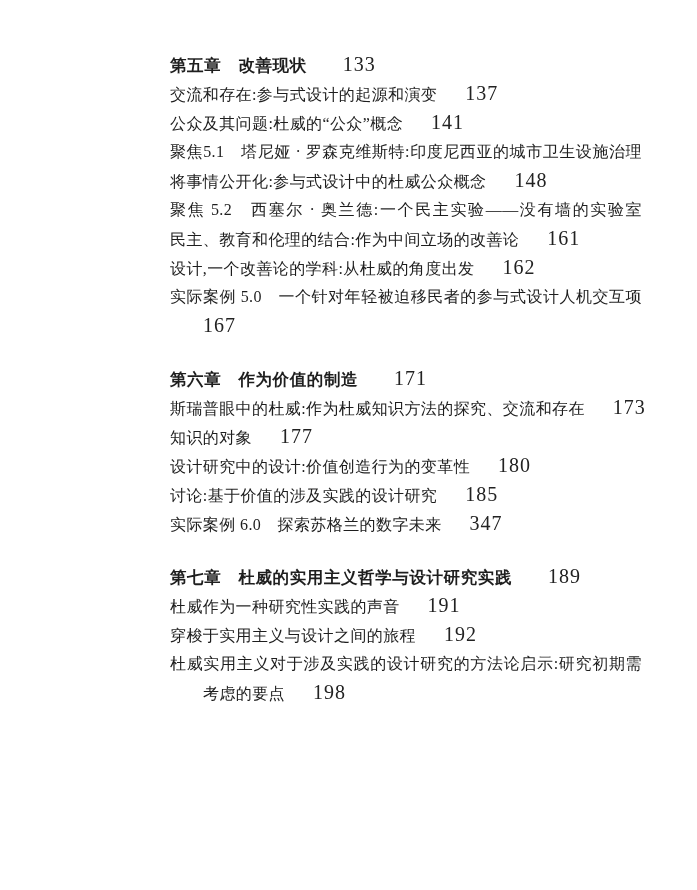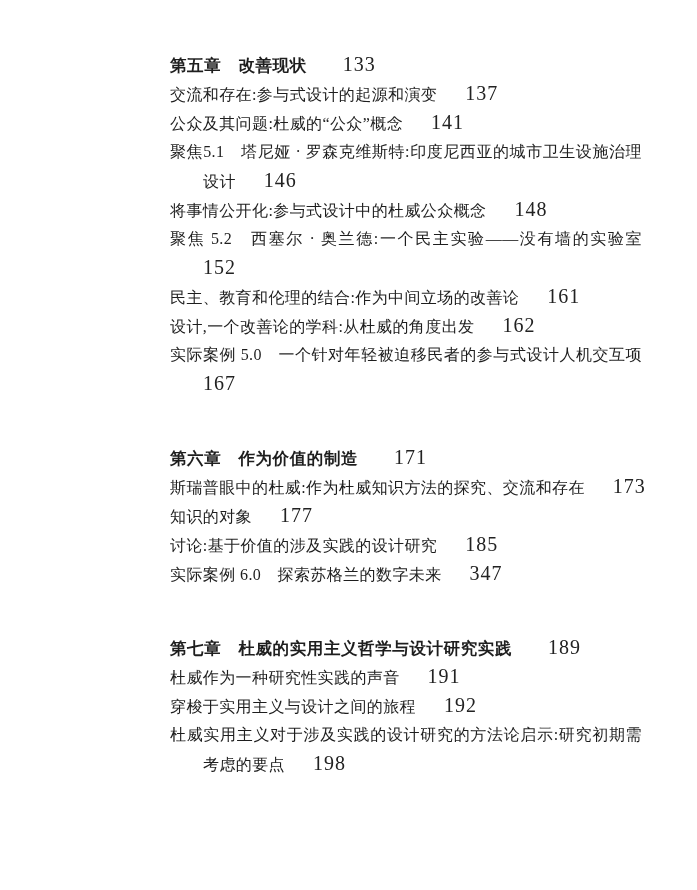--- a/index.html
+++ b/index.html
@@ -13,21 +13,21 @@
     overflow: hidden;
     font-family: "Liberation Serif", "DejaVu Serif", serif;
     color: #1e1e1e;
   }
   .toc {
     box-sizing: content-box;
     padding: 50px 0 0 170px;
     width: 472px;
   }
   .toc-section + .toc-section {
-    margin-top: 45px; 
+    margin-top: 24px; 
   }
   .line {
     height: 29px;
     line-height: 29px;
     font-size: 16px;
     letter-spacing: 0.4px;
     white-space: nowrap;
   }
   .line.heading {
     font-family: "Liberation Sans", "DejaVu Sans", sans-serif;
@@ -63,33 +63,32 @@
 </head>
 <body>
 
 <main class="toc">
   <div id="toc-root">
       <section class="toc-section">
         <div class="line heading"><span>第五章　改善现状</span><span class="page-num">133</span></div>
         <div class="line"><span>交流和存在:参与式设计的起源和演变</span><span class="page-num">137</span></div>
         <div class="line"><span>公众及其问题:杜威的“公众”概念</span><span class="page-num">141</span></div>
         <div class="line stretch"><span>聚焦5.1　塔尼娅 · 罗森克维斯特:印度尼西亚的城市卫生设施治理</span></div>
-        <div class="line cont"><span>设计</span><span class="page-num">146</span></div>
         <div class="line"><span>将事情公开化:参与式设计中的杜威公众概念</span><span class="page-num">148</span></div>
         <div class="line stretch"><span>聚焦 5.2　西塞尔 · 奥兰德:一个民主实验——没有墙的实验室</span></div>
-        <div class="line cont num-only"><span></span><span class="page-num">152</span></div>
         <div class="line"><span>民主、教育和伦理的结合:作为中间立场的改善论</span><span class="page-num">161</span></div>
         <div class="line"><span>设计,一个改善论的学科:从杜威的角度出发</span><span class="page-num">162</span></div>
         <div class="line stretch"><span>实际案例 5.0　一个针对年轻被迫移民者的参与式设计人机交互项目</span></div>
         <div class="line cont num-only"><span></span><span class="page-num">167</span></div>
       </section>
       <section class="toc-section">
         <div class="line heading"><span>第六章　作为价值的制造</span><span class="page-num">171</span></div>
         <div class="line"><span>斯瑞普眼中的杜威:作为杜威知识方法的探究、交流和存在</span><span class="page-num">173</span></div>
         <div class="line"><span>知识的对象</span><span class="page-num">177</span></div>
+        <div class="line"><span>设计研究中的设计:价值创造行为的变革性</span><span class="page-num">180</span></div>
         <div class="line"><span>讨论:基于价值的涉及实践的设计研究</span><span class="page-num">185</span></div>
         <div class="line"><span>实际案例 6.0　探索苏格兰的数字未来</span><span class="page-num">347</span></div>
       </section>
       <section class="toc-section">
         <div class="line heading"><span>第七章　杜威的实用主义哲学与设计研究实践</span><span class="page-num">189</span></div>
         <div class="line"><span>杜威作为一种研究性实践的声音</span><span class="page-num">191</span></div>
         <div class="line"><span>穿梭于实用主义与设计之间的旅程</span><span class="page-num">192</span></div>
         <div class="line stretch"><span>杜威实用主义对于涉及实践的设计研究的方法论启示:研究初期需要</span></div>
         <div class="line cont"><span>考虑的要点</span><span class="page-num">198</span></div>
       </section>

